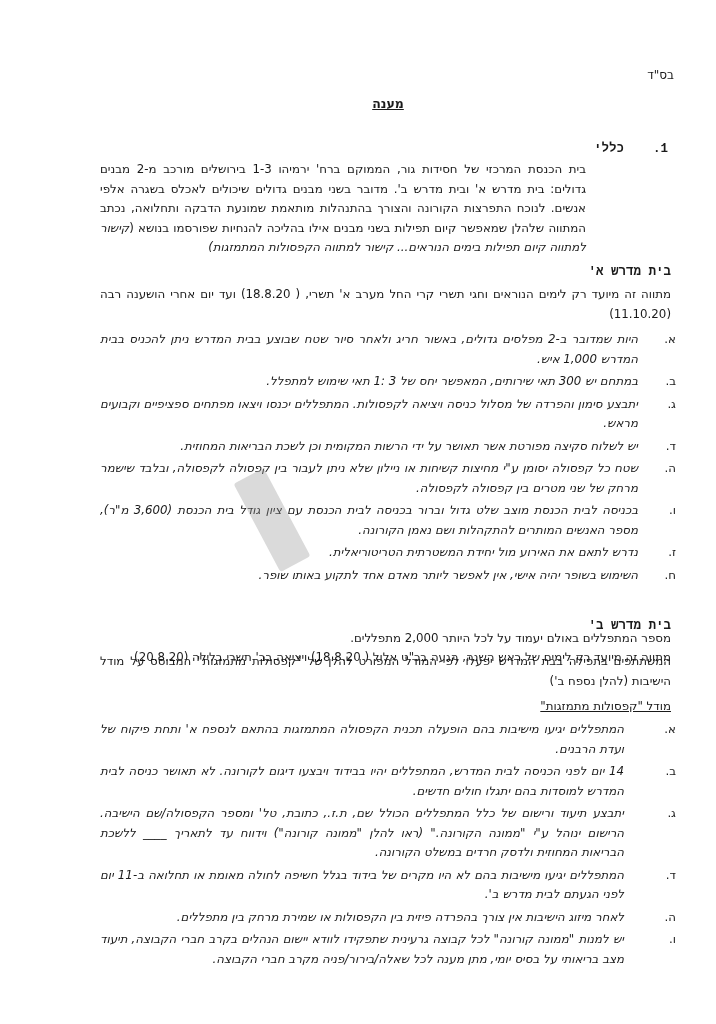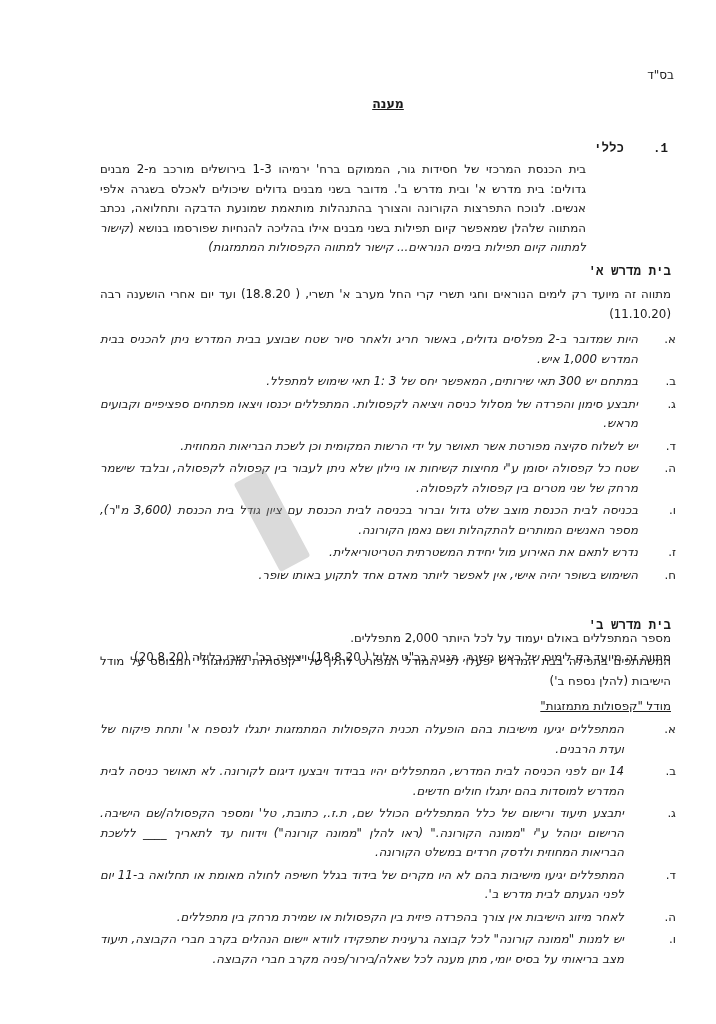--- a/index.html
+++ b/index.html
@@ -83,21 +83,21 @@
   <div class="sec-head" style="right:45px;top:583px;margin-top:36px;">בית מדרש ב'</div>
   <div class="para" style="left:100px;right:45px;top:604px;margin-top:44px;">מתווה זה מיועד רק לימים של ראש השנה, הגעה בכ"ט אלול ( 18.8.20) ויציאה בב' תשרי בלילה (20.8.20)</div>
   <div class="para" style="left:100px;right:45px;top:629px;">מספר המתפללים באולם יעמוד על לכל היותר 2,000 מתפללים.</div>
   <div class="para" style="left:100px;right:45px;top:652px;">המשתתפים בתפילה בבת המדרש יפעלו לפי המודל המפורט להלן של "קפסולות מתמזגות" המבוסס על מודל הישיבות (להלן נספח ב')</div>
 
   <div class="para underline" style="right:45px;top:697px;">מודל "קפסולות מתמזגות"</div>
 
   <div class="list" style="top:720px;">
     <div class="li">
         <span class="lbl">א.</span>
-        <span class="txt" style="padding-right:22px">המתפללים יגיעו מישיבות בהם הופעלה תכנית הקפסולות המתמזגות יתגלו לנספח א' ותחת פיקוח של ועדת הרבנים.</span>
+        <span class="txt" style="padding-right:22px">המתפללים יגיעו מישיבות בהם הופעלה תכנית הקפסולה המתמזגות בהתאם לנספח א' ותחת פיקוח של ועדת הרבנים.</span>
       </div>
     <div class="li">
         <span class="lbl">ב.</span>
         <span class="txt" style="padding-right:22px">14 יום לפני הכניסה לבית המדרש, המתפללים יהיו בבידוד ויבצעו דיגום לקורונה. לא תאושר כניסה לבית המדרש למוסדות בהם יתגלו חולים חדשים.</span>
       </div>
     <div class="li">
         <span class="lbl">ג.</span>
         <span class="txt" style="padding-right:22px">יתבצע תיעוד ורישום של כלל המתפללים הכולל שם, ת.ז., כתובת, טל' ומספר הקפסולה/שם הישיבה. הרישום ינוהל ע"י "ממונה הקורונה." (ראו להלן "ממונה קורונה") וידווח עד לתאריך ____ ללשכת הבריאות המחוזית ולדסק חרדים במשלט הקורונה.</span>
       </div>
     <div class="li">

